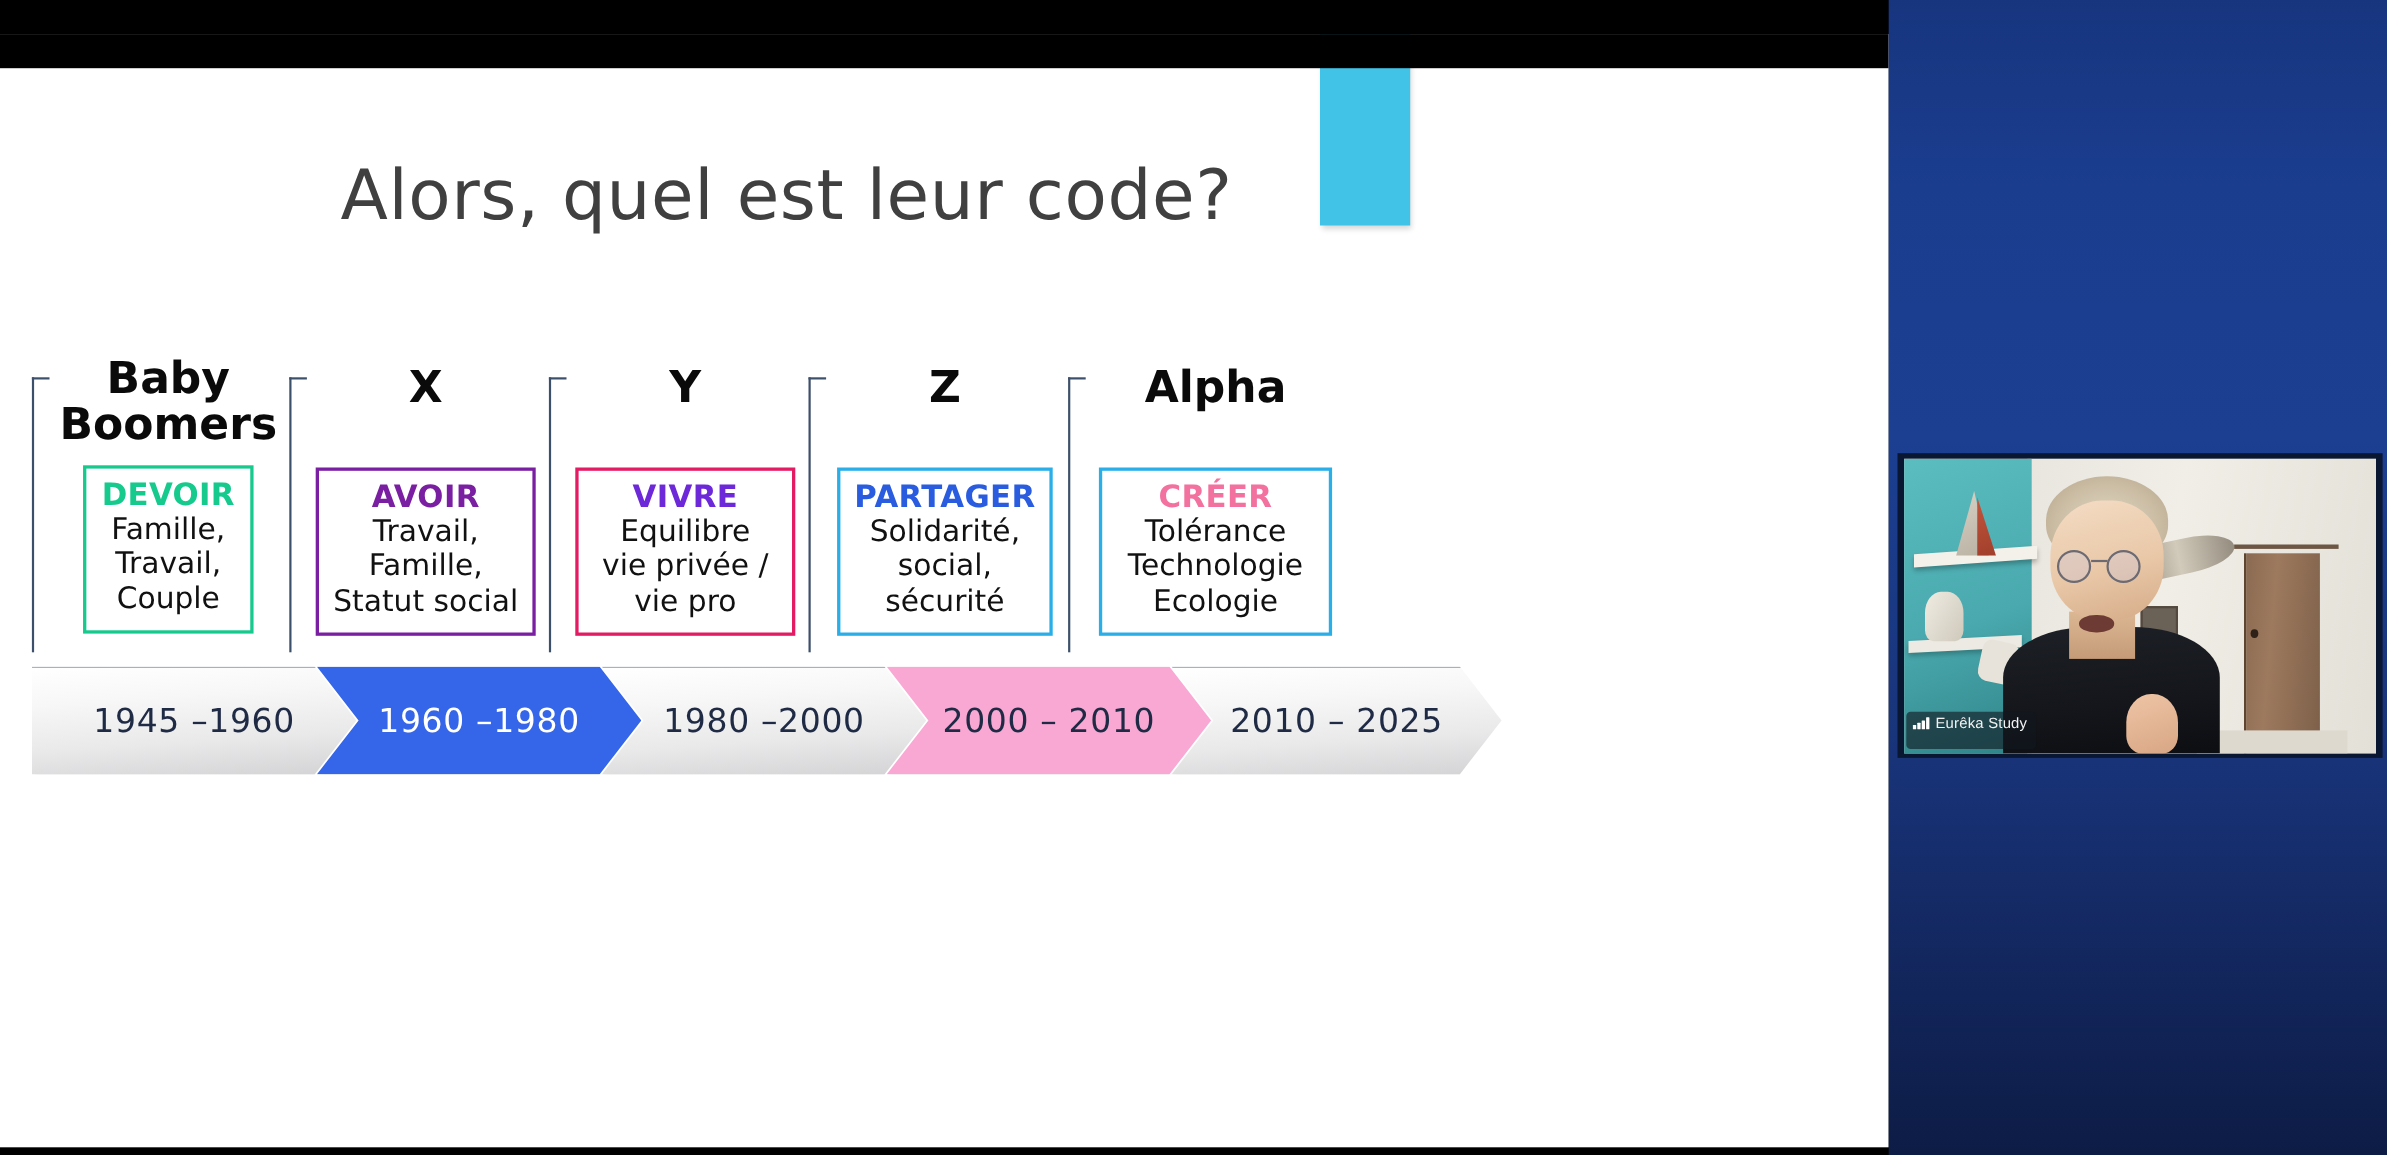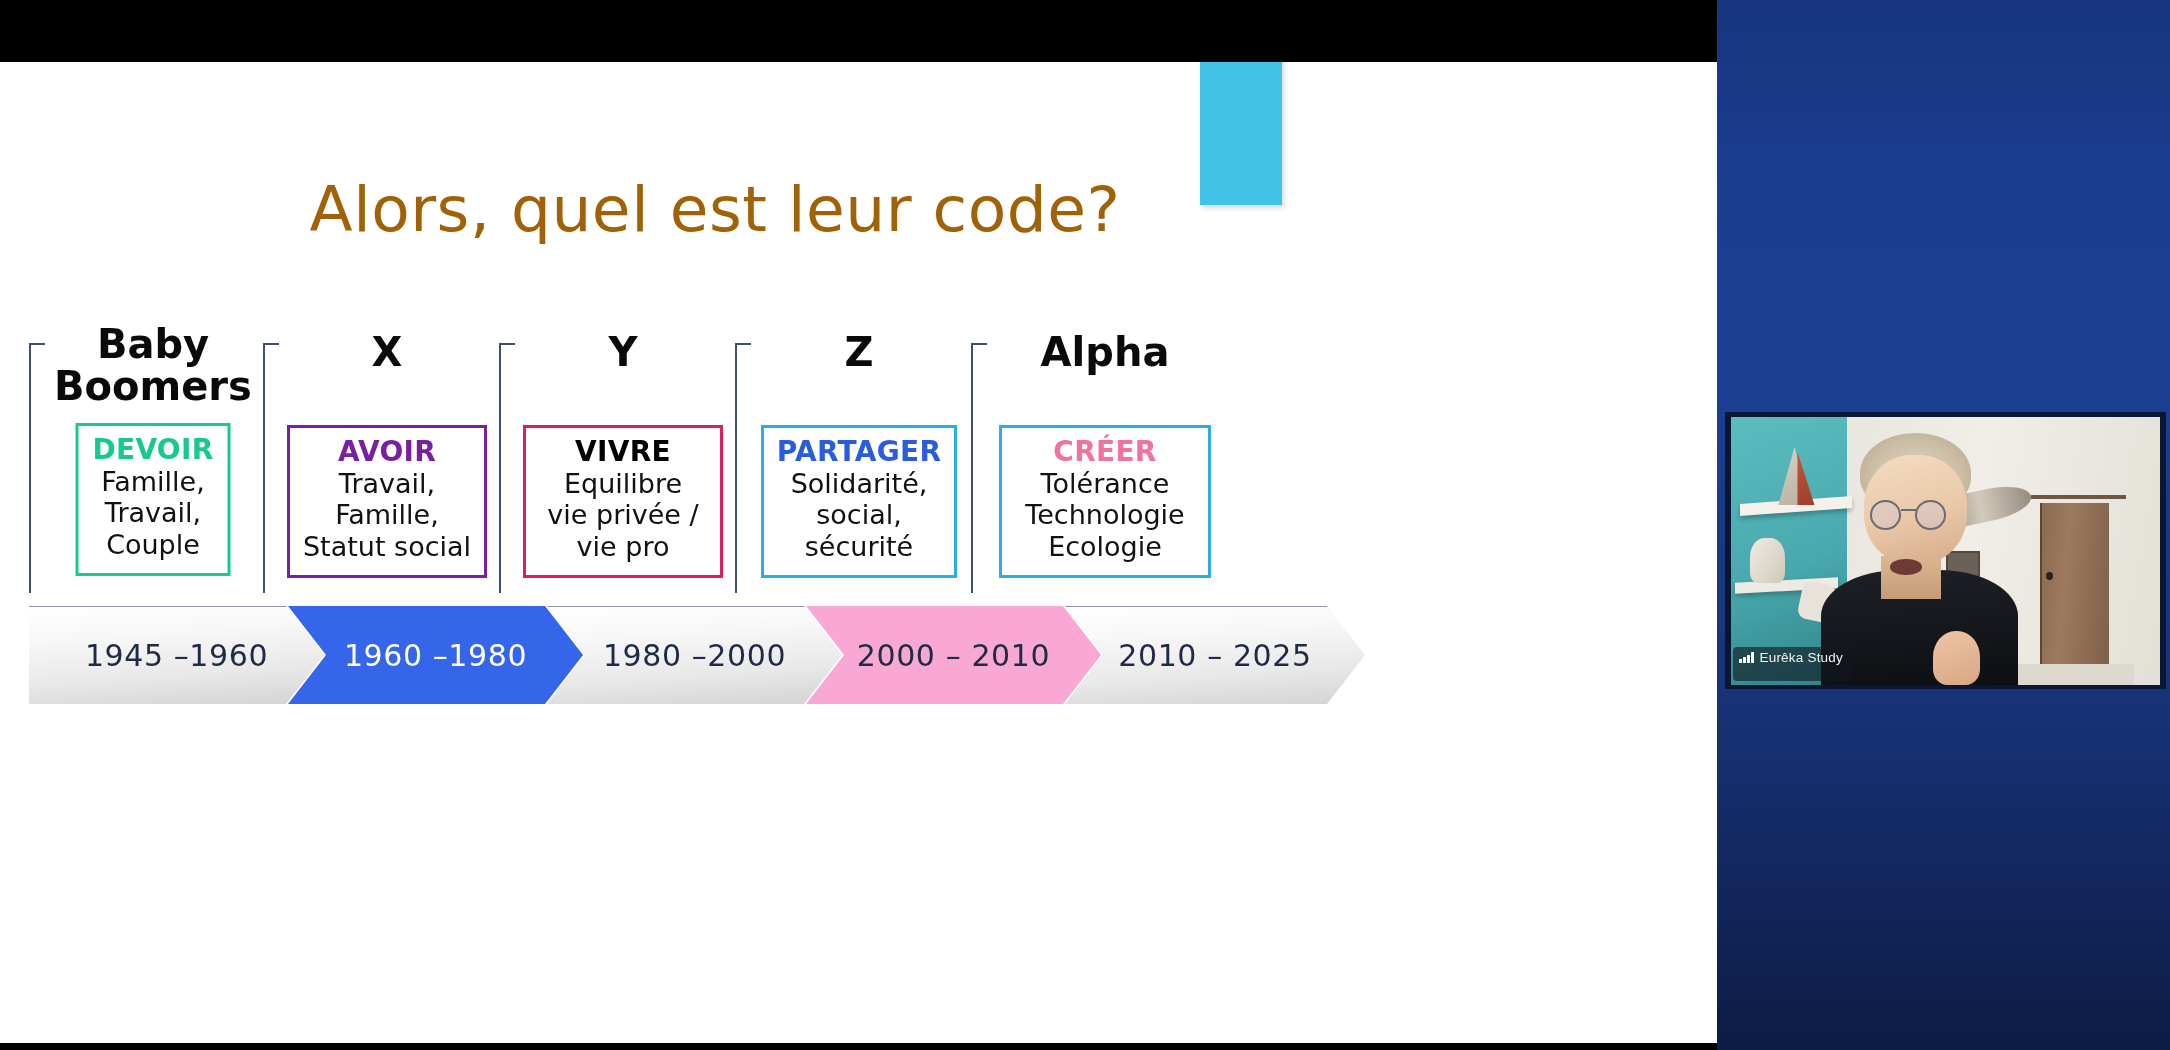--- a/index.html
+++ b/index.html
@@ -240,21 +240,21 @@
 </style>
 </head>
 <body>
 
 <div id="stage">
 
   <div id="slide">
 
     <div id="accent-rect" style="background: rgb(65, 195, 232);"></div>
 
-    <div id="slide-title" style="color: #a16207; margin-top: 32px;">Alors, quel est leur code?</div>
+    <div id="slide-title" style="color: #404040;">Alors, quel est leur code?</div>
 
     <div id="gen-row">
 
       <div class="gen-col" id="col-0">
         <div class="gen-bracket"></div>
         <div class="gen-title">Baby
 Boomers</div>
         <div class="gen-card" id="card-0" style="border-color: rgb(22, 201, 140);">
           <span class="kw" id="kw-0" style="color: rgb(22, 201, 140);">DEVOIR</span>
           <span class="desc">Famille,
@@ -271,21 +271,21 @@
           <span class="desc">Travail,
 Famille,
 Statut social</span>
         </div>
       </div>
 
       <div class="gen-col" id="col-2">
         <div class="gen-bracket"></div>
         <div class="gen-title">Y</div>
         <div class="gen-card" id="card-2" style="border-color: rgb(227, 27, 99);">
-          <span class="kw" id="kw-2" style="color: #000000;">VIVRE</span>
+          <span class="kw" id="kw-2" style="color: #6d28d9;">VIVRE</span>
           <span class="desc">Equilibre
 vie privée /
 vie pro</span>
         </div>
       </div>
 
       <div class="gen-col" id="col-3">
         <div class="gen-bracket"></div>
         <div class="gen-title">Z</div>
         <div class="gen-card" id="card-3" style="border-color: rgb(42, 174, 232);">

